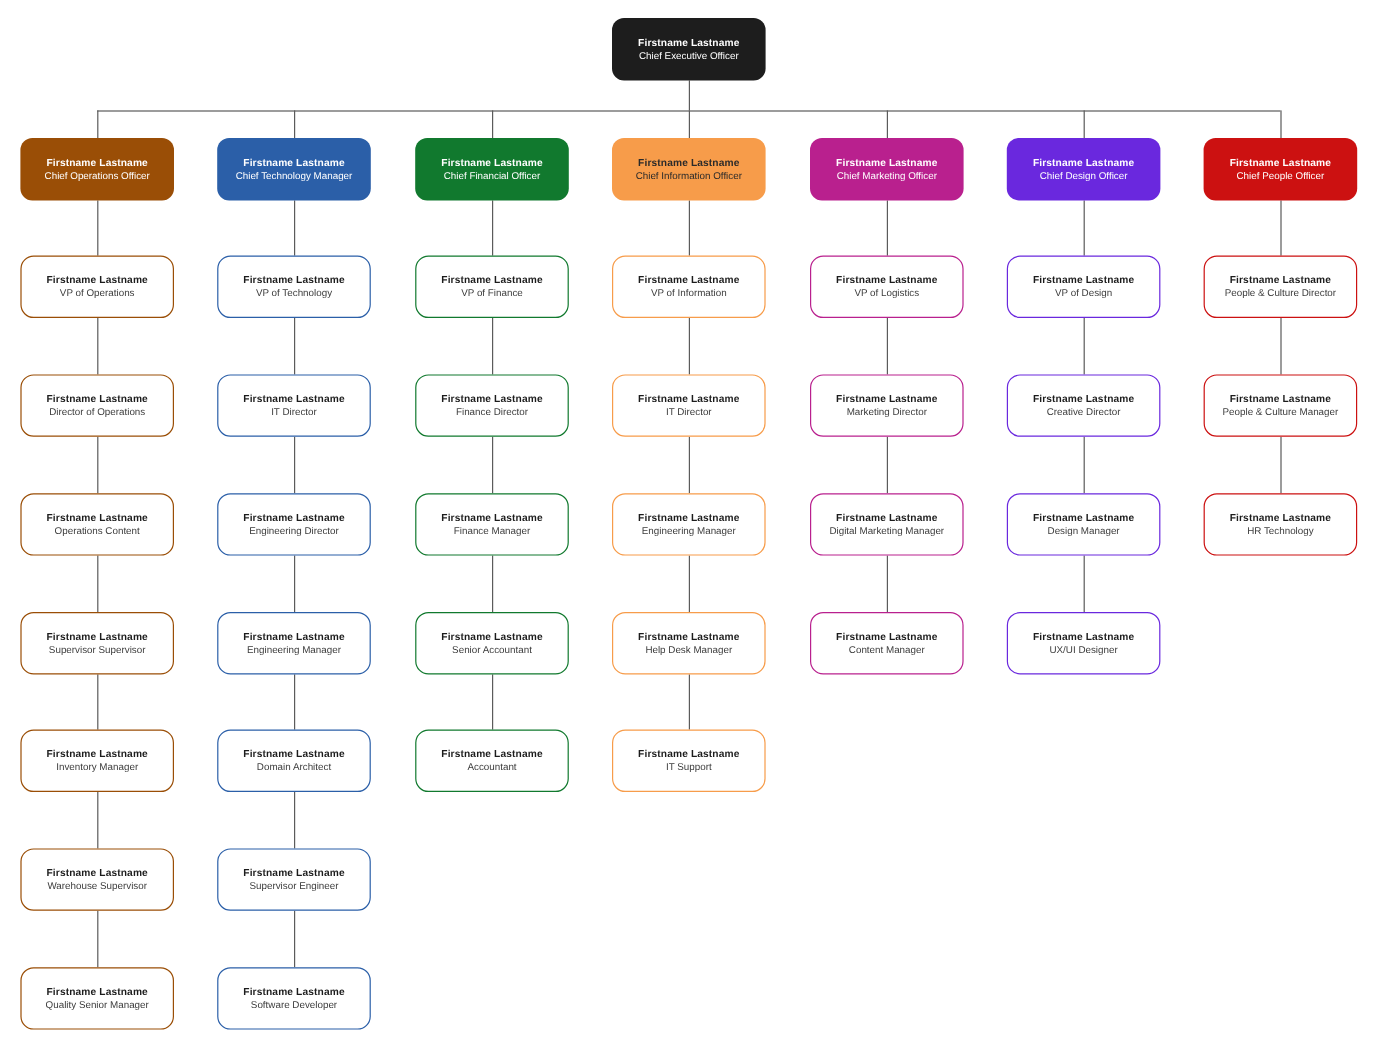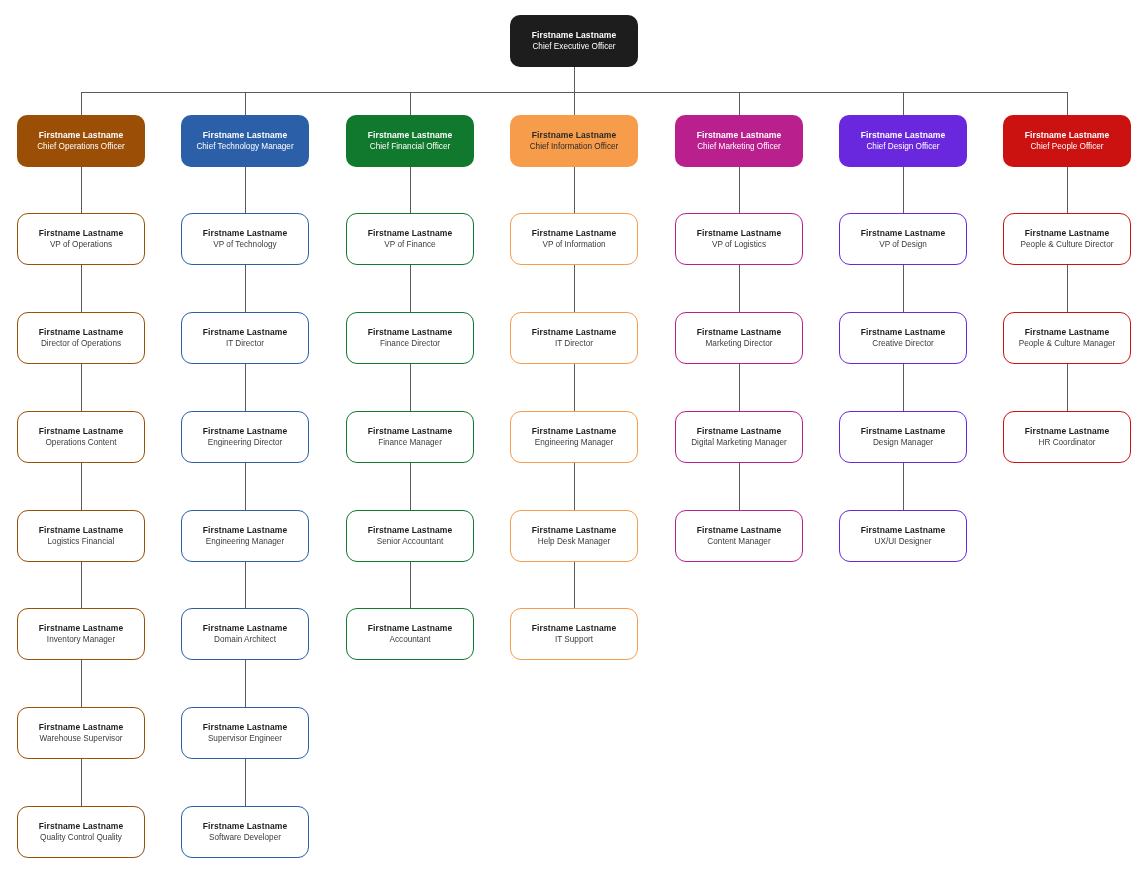--- a/index.html
+++ b/index.html
@@ -97,36 +97,36 @@
       <div class="ti">Director of Operations</div>
     </div>
     <div class="connector v" style="left: 81px; top: 364px; height: 47px;"></div>
     <div class="node sub" style="left: 17px; top: 411px; border-color: rgb(154, 78, 6);">
       <div class="nm">Firstname Lastname</div>
       <div class="ti">Operations Content</div>
     </div>
     <div class="connector v" style="left: 81px; top: 463px; height: 47px;"></div>
     <div class="node sub" style="left: 17px; top: 510px; border-color: rgb(154, 78, 6);">
       <div class="nm">Firstname Lastname</div>
-      <div class="ti">Logistics Financial</div>
+      <div class="ti">Supervisor Supervisor</div>
     </div>
     <div class="connector v" style="left: 81px; top: 562px; height: 46px;"></div>
     <div class="node sub" style="left: 17px; top: 608px; border-color: rgb(154, 78, 6);">
       <div class="nm">Firstname Lastname</div>
       <div class="ti">Inventory Manager</div>
     </div>
     <div class="connector v" style="left: 81px; top: 660px; height: 47px;"></div>
     <div class="node sub" style="left: 17px; top: 707px; border-color: rgb(154, 78, 6);">
       <div class="nm">Firstname Lastname</div>
       <div class="ti">Warehouse Supervisor</div>
     </div>
     <div class="connector v" style="left: 81px; top: 759px; height: 47px;"></div>
     <div class="node sub" style="left: 17px; top: 806px; border-color: rgb(154, 78, 6);">
       <div class="nm">Firstname Lastname</div>
-      <div class="ti">Quality Control Quality</div>
+      <div class="ti">Quality Senior Manager</div>
     </div>
     <div class="connector v" style="left: 245px; top: 92px; height: 23px;"></div>
     <div class="node exec" style="left: 181px; top: 115px; background: rgb(43, 95, 168); color: rgb(255, 255, 255);">
       <div class="nm">Firstname Lastname</div>
       <div class="ti">Chief Technology Manager</div>
     </div>
     <div class="connector v" style="left: 245px; top: 167px; height: 46px;"></div>
     <div class="node sub" style="left: 181px; top: 213px; border-color: rgb(43, 95, 168);">
       <div class="nm">Firstname Lastname</div>
       <div class="ti">VP of Technology</div>
@@ -282,15 +282,15 @@
       <div class="ti">People &amp; Culture Director</div>
     </div>
     <div class="connector v" style="left: 1067px; top: 265px; height: 47px;"></div>
     <div class="node sub" style="left: 1003px; top: 312px; border-color: rgb(204, 17, 17);">
       <div class="nm">Firstname Lastname</div>
       <div class="ti">People &amp; Culture Manager</div>
     </div>
     <div class="connector v" style="left: 1067px; top: 364px; height: 47px;"></div>
     <div class="node sub" style="left: 1003px; top: 411px; border-color: rgb(204, 17, 17);">
       <div class="nm">Firstname Lastname</div>
-      <div class="ti">HR Coordinator</div>
+      <div class="ti">HR Technology</div>
     </div>
   </div>
 
 </body></html>

